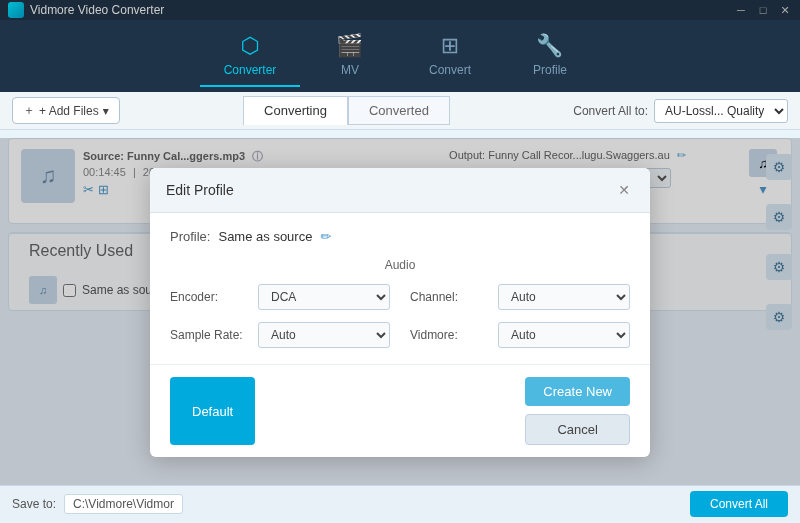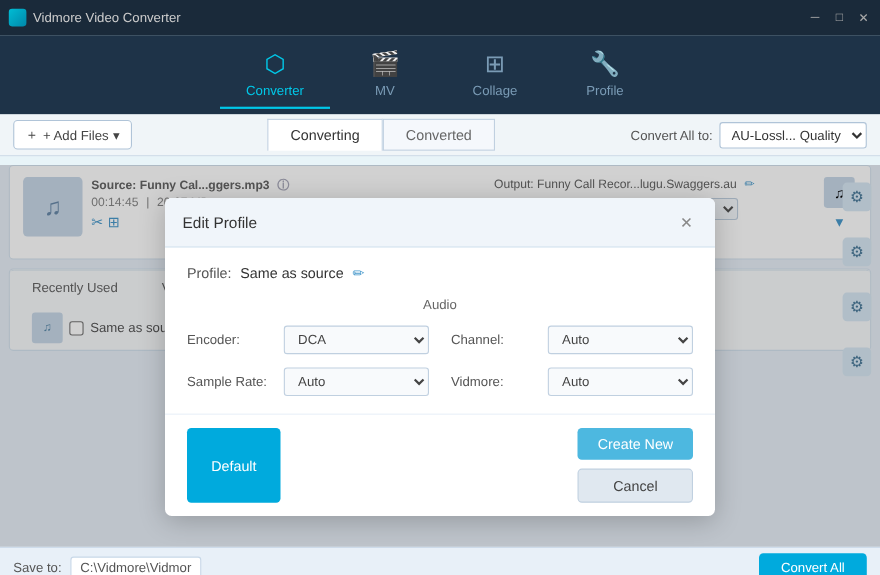--- a/index.html
+++ b/index.html
@@ -1,21 +1,21 @@
 <!DOCTYPE html>
 <html><head>
   <meta charset="utf-8">
   <style>
     * { box-sizing: border-box; margin: 0; padding: 0; font-family: 'Segoe UI', Arial, sans-serif; }
     body { width: 800px; height: 523px; overflow: hidden; background: #e8f4f8; }
 
     
     .titlebar {
       background: #1a2a3a;
-      height: 32px;
+      height: 20px;
       display: flex;
       align-items: center;
       padding: 0 8px;
       color: #ccc;
       font-size: 12px;
     }
     .titlebar-icon {
       width: 16px; height: 16px;
       background: linear-gradient(135deg, #00bcd4, #0088aa);
       border-radius: 3px;
@@ -176,21 +176,21 @@
     .format-tabs-row {
       background: #f8fafc;
       display: flex;
       align-items: center;
       border-top: 1px solid #d5e3ef;
       margin: 0 8px;
       border-radius: 0 0 4px 4px;
     }
     .format-tab {
       padding: 8px 20px;
-      font-size: 12px;
+      font-size: 16px;
       cursor: pointer;
       color: #666;
       border-bottom: 2px solid transparent;
     }
     .format-tab.active {
       color: #00a8cc;
       border-bottom: 2px solid #00a8cc;
     }
     .same-as-source-row {
       display: flex;
@@ -368,21 +368,21 @@
   <div class="nav-tab active">
     <span class="nav-tab-icon">⬡</span>
     <span>Converter</span>
   </div>
   <div class="nav-tab">
     <span class="nav-tab-icon">🎬</span>
     <span>MV</span>
   </div>
   <div class="nav-tab">
     <span class="nav-tab-icon">⊞</span>
-    <span>Collage</span>
+    <span>Convert</span>
   </div>
   <div class="nav-tab">
     <span class="nav-tab-icon">🔧</span>
     <span>Profile</span>
   </div>
 </div>
 
 <div class="toolbar">
   <button class="add-files-btn">
     <span>＋</span>

